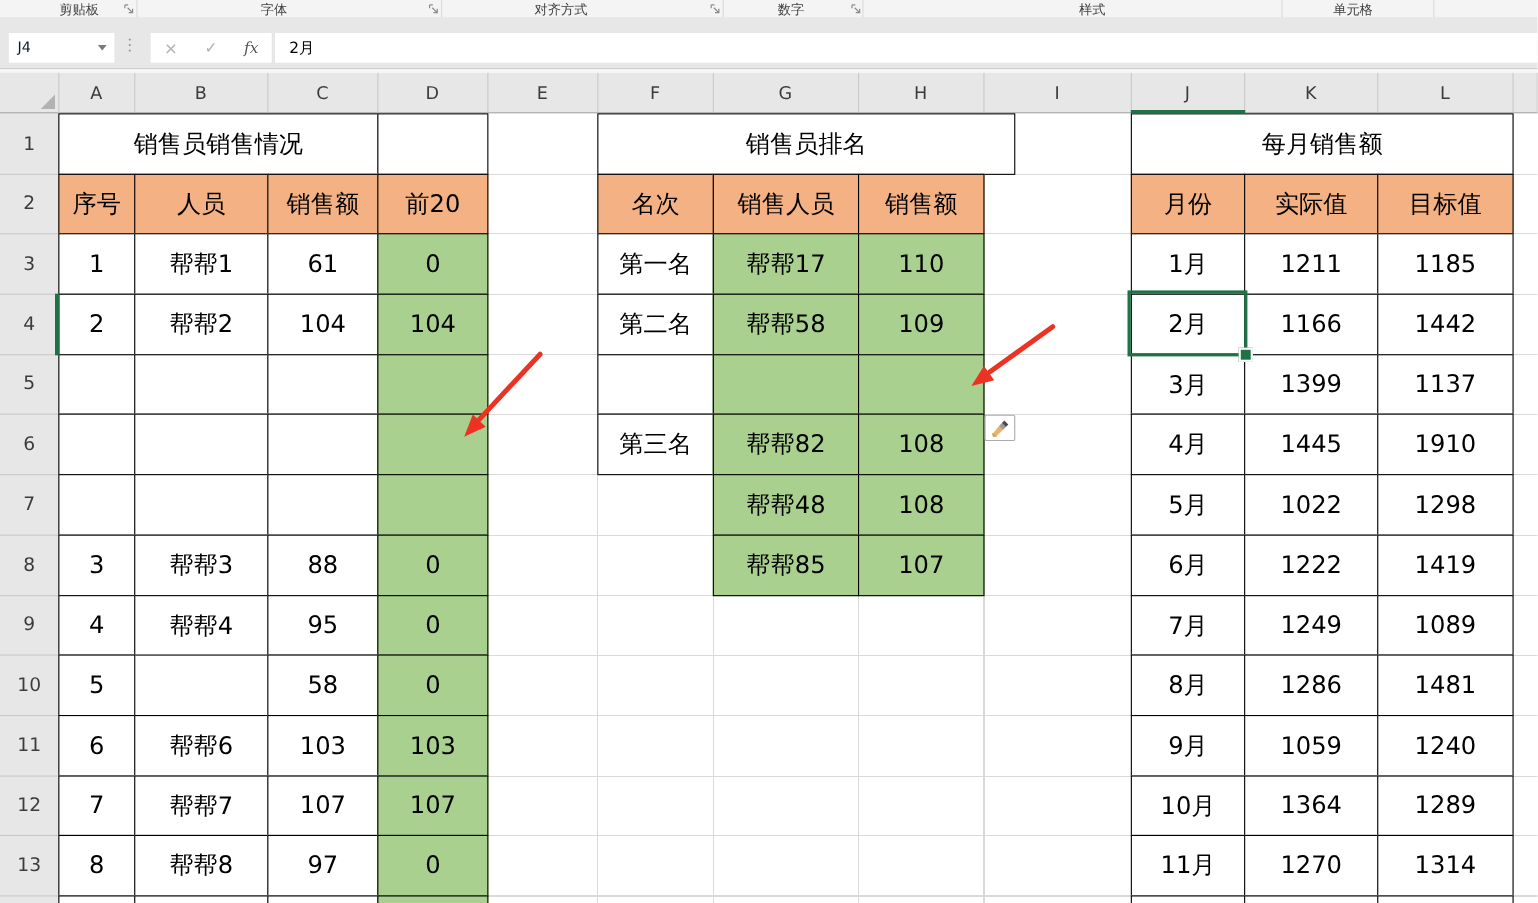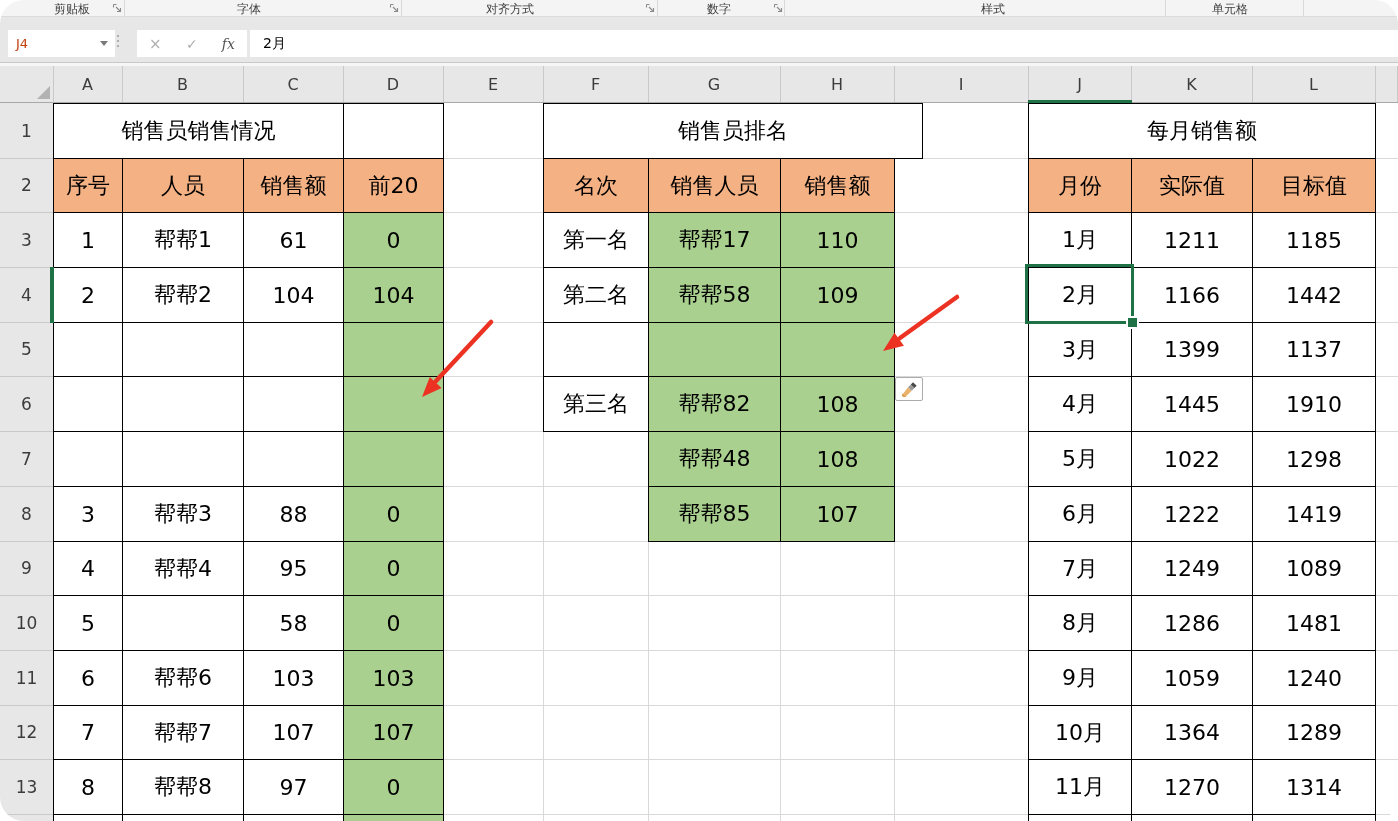--- a/index.html
+++ b/index.html
@@ -1,31 +1,31 @@
 <!DOCTYPE html>
 <html><head>
 <meta charset="utf-8">
 <style>
   html,body{margin:0;padding:0;background:#fff;}
   #app{position:relative;width:1398px;height:821px;overflow:hidden;background:#fff;
-       font-family:"DejaVu Sans","Liberation Sans",sans-serif;color:#000;border-radius:24px;}
+       font-family:"DejaVu Sans","Liberation Sans",sans-serif;color:#000;}
 
   
   #ribbon{position:absolute;left:0;top:0;width:1398px;height:16px;background:#F4F4F4;
           border-bottom:1px solid #DCDCDC;z-index:8;}
   .rlabel{position:absolute;top:1px;transform:translateX(-50%);font-size:12px;color:#3f3f3f;white-space:nowrap;}
   .rsep{position:absolute;top:0;width:1px;height:16px;background:#D9D9D9;}
   .rlaunch{position:absolute;top:3px;width:10px;height:10px;}
 
   
   #fbar{position:absolute;left:0;top:17px;width:1398px;height:45px;background:#E7E7E7;
         border-bottom:1px solid #C8C8C8;z-index:8;}
   #gap{position:absolute;left:0;top:63px;width:1398px;height:3px;background:#F6F6F6;z-index:8;}
   .fwhite{position:absolute;background:#fff;top:30px;height:27px;z-index:9;box-sizing:border-box;}
-  #namebox{left:8px;width:107px;display:flex;align-items:center;font-size:13px;padding-left:8px;color:#c2410c;}
+  #namebox{left:8px;width:96px;display:flex;align-items:center;font-size:13px;padding-left:8px;color:#0f172a;}
   #namecaret{position:absolute;right:7px;top:11px;width:0;height:0;
              border-left:4px solid transparent;border-right:4px solid transparent;border-top:5px solid #7a7a7a;}
   #fdots{position:absolute;left:117px;top:35px;display:flex;flex-direction:column;gap:3px;z-index:9;}
   #fdots i{width:2px;height:2px;background:#9a9a9a;border-radius:50%;}
   #fbtns{left:137px;width:110px;display:flex;align-items:center;justify-content:space-around;}
   #fbtns .bx{color:#b0b0b0;font-size:15px;}
   #fbtns .bc{color:#b0b0b0;font-size:14px;}
   #fbtns .fx{color:#555;font-size:14px;font-style:italic;font-family:"DejaVu Serif","Liberation Serif",serif;}
   #finput{left:250px;width:1148px;display:flex;align-items:center;font-size:14px;padding-left:13px;}
 

